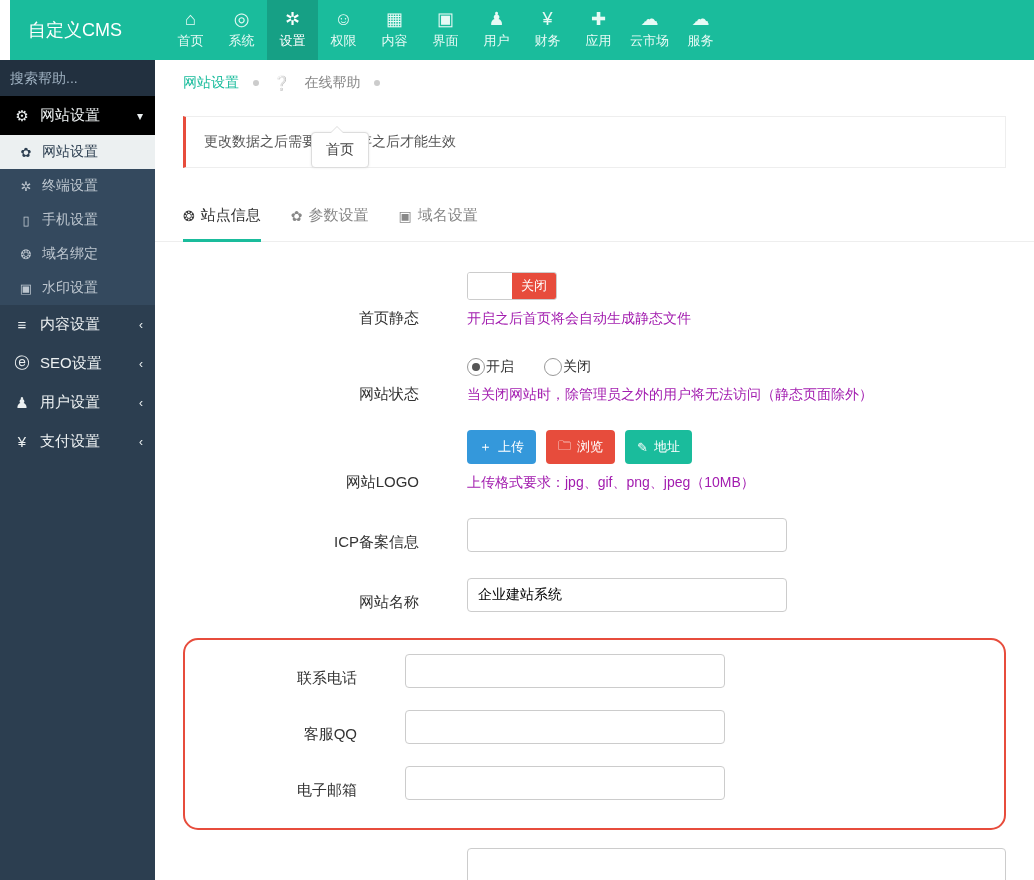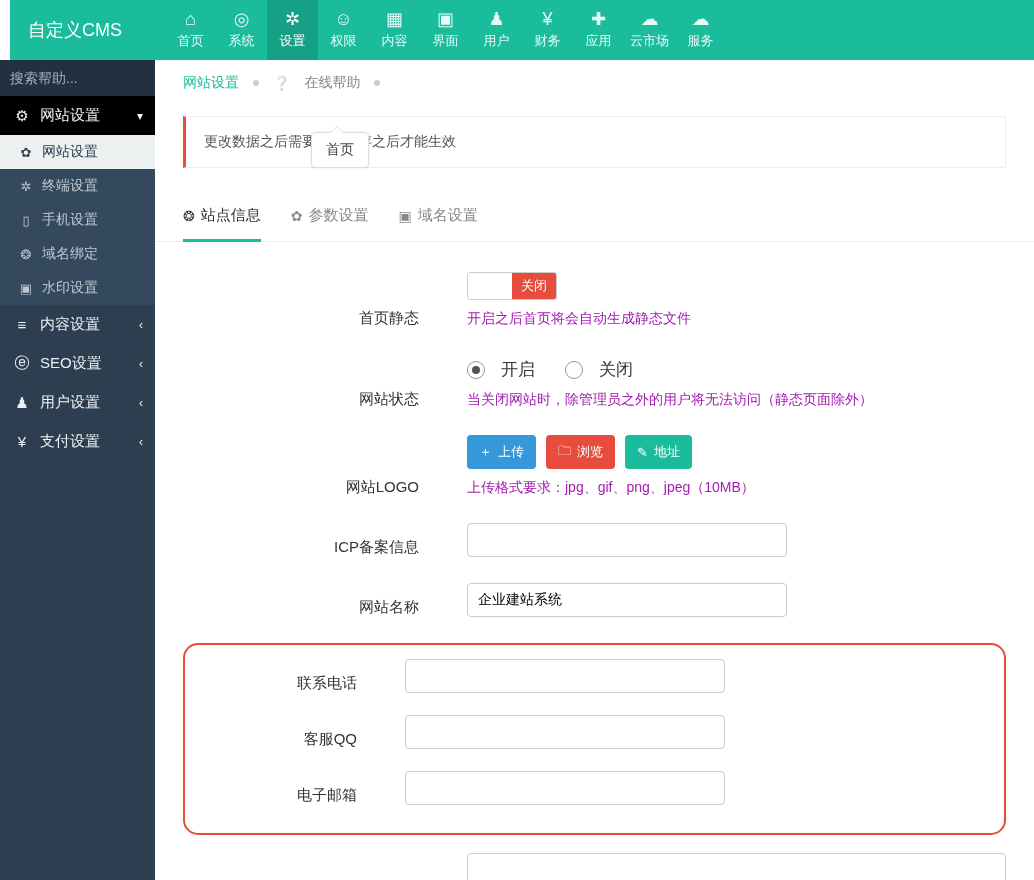--- a/index.html
+++ b/index.html
@@ -51,21 +51,21 @@
     .frow { display: flex; align-items: flex-end; margin-bottom: 26px; }
     .flabel { width: 260px; text-align: right; padding-right: 24px; padding-top: 6px; font-size: 15px; color: #333; }
     .fcontrol { flex: 1; margin-left: 24px; }
     .help { color: #a21caf; font-size: 14px; margin-top: 10px; }
 
     .switch { display: inline-flex; width: 90px; height: 28px; border: 1px solid #ccc; border-radius: 3px; overflow: hidden; vertical-align: middle; }
     .switch .sw-l { flex: 1; background: #fff; }
     .switch .sw-r { flex: 1; background: #e74c3c; color: #fff; display: flex; align-items: center; justify-content: center; font-size: 13px; }
 
     .radio-row { display: flex; align-items: center; gap: 30px; padding-top: 4px; }
-    .radio-opt { display: flex; align-items: center; gap: 16px; font-size: 17px; cursor: pointer; }
+    .radio-opt { display: flex; align-items: center; gap: 1px; font-size: 14px; cursor: pointer; }
     .radio-circle { width: 18px; height: 18px; border: 1px solid #999; border-radius: 50%; display: inline-flex; align-items: center; justify-content: center; }
     .radio-circle.checked::after { content: ""; width: 8px; height: 8px; background: #555; border-radius: 50%; }
 
     .btnrow { display: flex; gap: 10px; }
     .btn { display: inline-flex; align-items: center; gap: 6px; padding: 6px 12px; border-radius: 4px; font-size: 13px; color: #fff; cursor: pointer; }
     .btn-blue { background: #3498db; }
     .btn-red { background: #e74c3c; }
     .btn-green { background: #1abc9c; }
 
     .tinput { width: 320px; height: 34px; border: 1px solid #ccc; border-radius: 4px; padding: 4px 10px; font-size: 14px; outline: none; }

